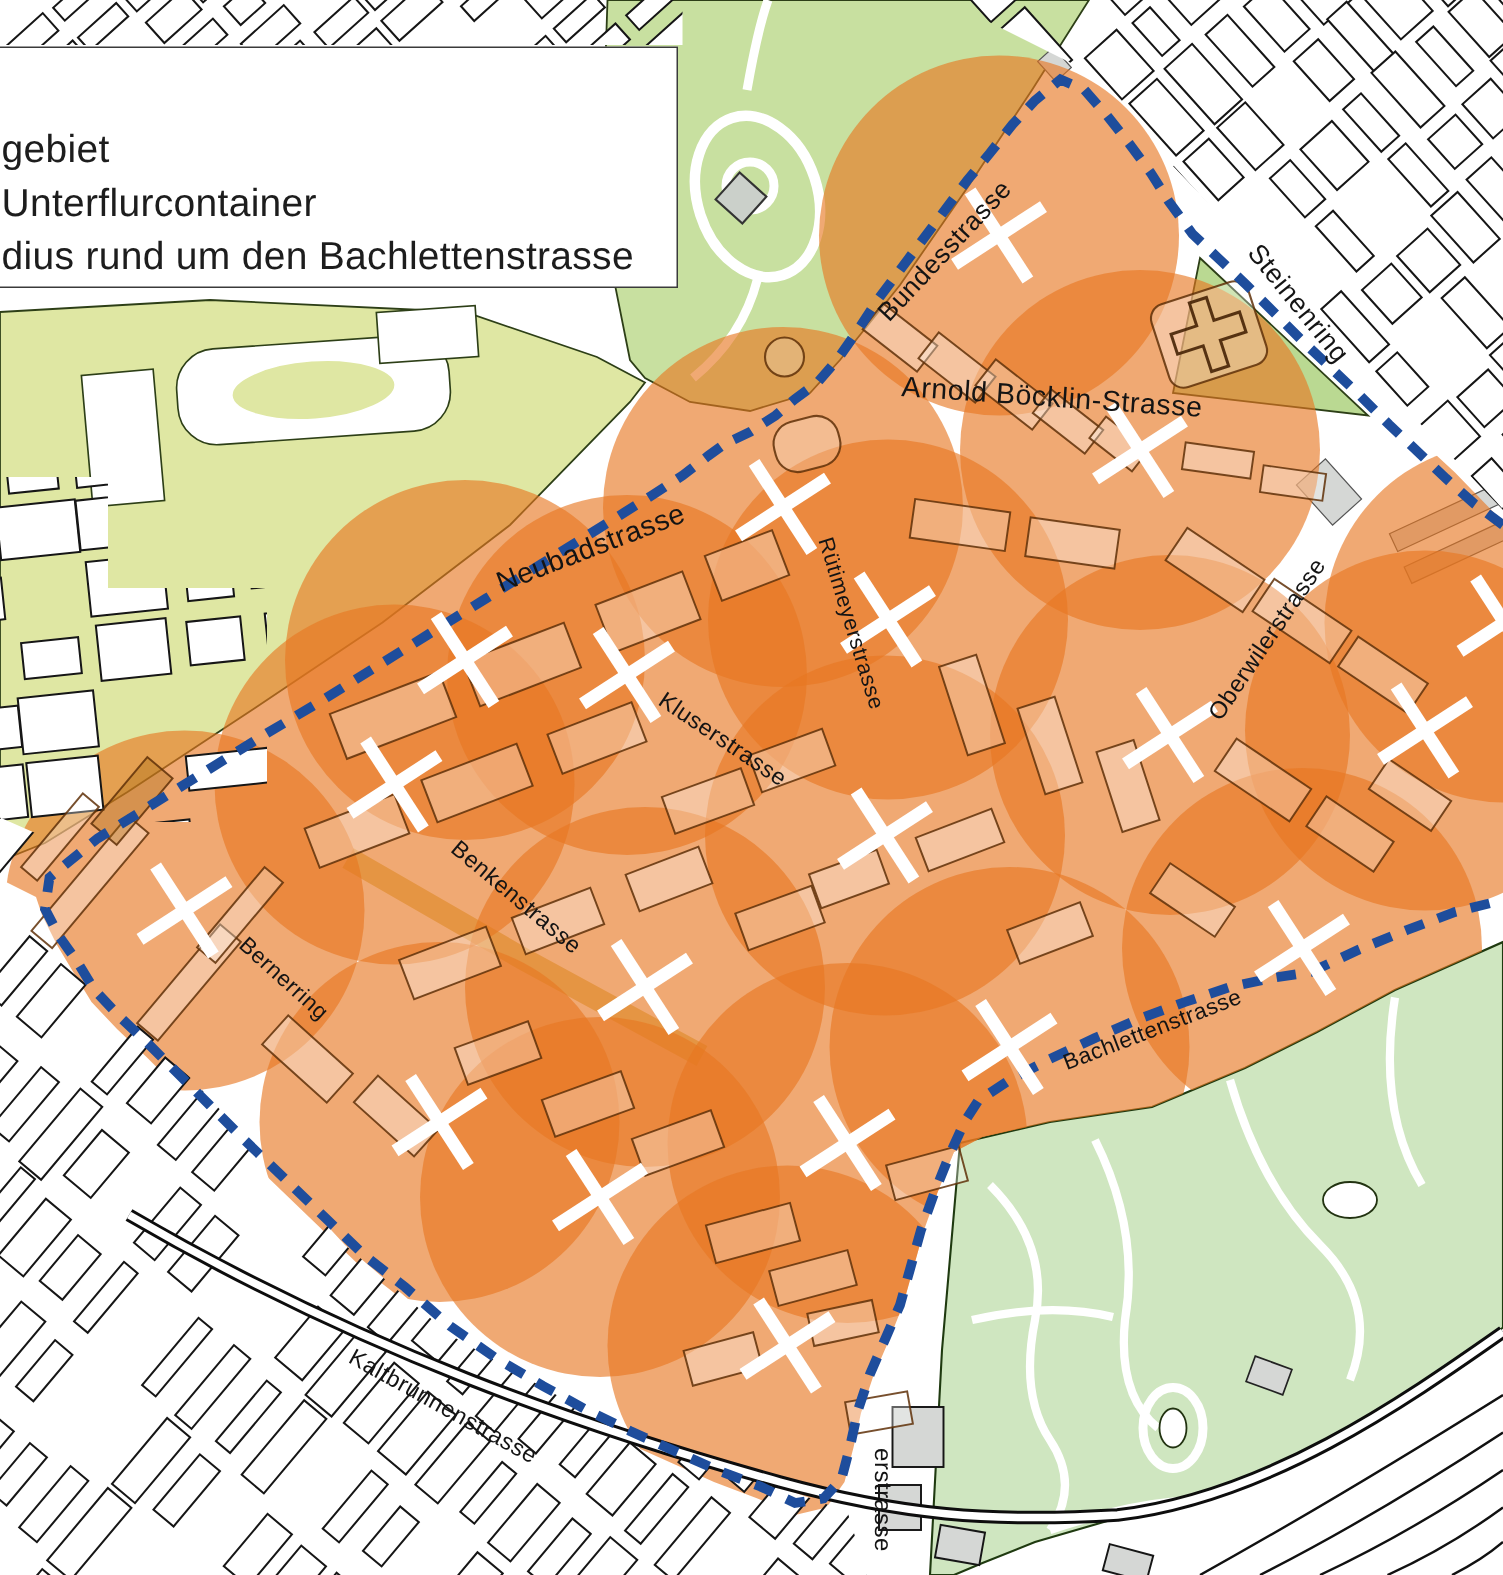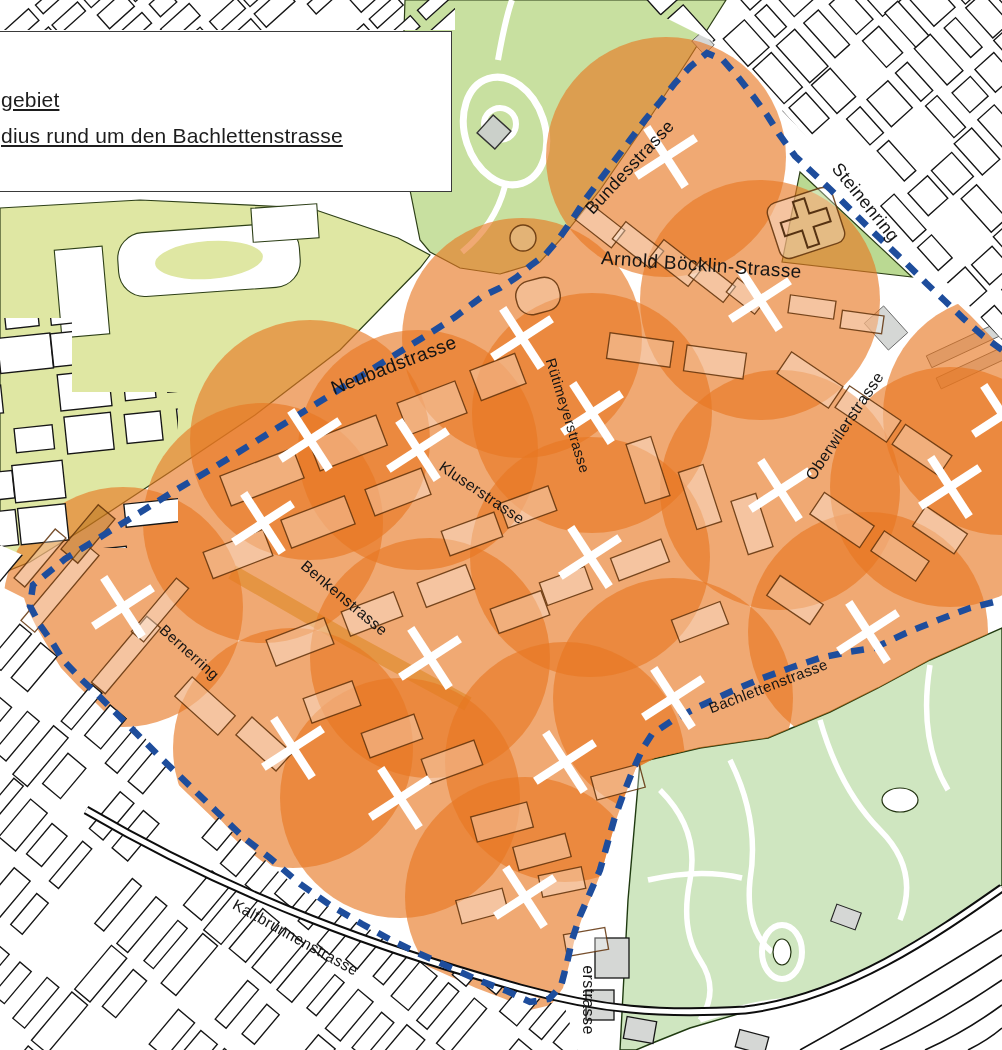--- a/index.html
+++ b/index.html
@@ -1,21 +1,21 @@
 <!DOCTYPE html>
 <html><head>
 <meta charset="utf-8">
 <style>
   html,body{margin:0;padding:0;background:#888;}
   .stage{position:relative;width:1002px;height:1050px;overflow:hidden;background:#ffffff;
          font-family:"Liberation Sans",sans-serif;}
   #map-svg{position:absolute;left:0;top:0;}
   .legend{position:absolute;left:-36px;top:31px;width:488px;height:161px;box-sizing:border-box;
           background:#ffffff;border:1.6px solid #3a3a3a;padding:50px 0 0 36px;z-index:10;}
-  .legend-item{font-size:21px;line-height:35.5px;color:#1d1d1d;letter-spacing:.2px;white-space:nowrap;text-decoration:underline;}
+  .legend-item{font-size:26px;line-height:35.5px;color:#1d1d1d;letter-spacing:.2px;white-space:nowrap;}
 </style>
 </head>
 <body>
 
 <div class="stage">
   <svg id="map-svg" width="1002" height="1050" viewBox="0 0 1002 1050">
       <defs>
         <clipPath id="cpCircles">
           <polygon points="726,0 745,40 768,90 790,135 815,170 850,200 890,240 930,278 970,315 1002,348 1002,628 930,660 878,688 830,712 768,738 700,748 655,758 636,768 625,795 616,820 609,845 602,870 592,895 582,918 574,942 569,965 563,988 551,1005 530,1010 505,999 476,988 447,975 418,962 389,948 360,932 328,913 298,892 268,866 241,845 215,820 188,794 161,768 138,745 116,723 98,705 78,686 61,668 50,650 38,630 28,610 24,598 0,586 0,0"></polygon>
         </clipPath>
@@ -1135,15 +1135,16 @@
         <text x="0" y="0" transform="translate(849 429) rotate(-56)" font-size="16" text-anchor="middle">Oberwilerstrasse</text>
         <text x="0" y="0" transform="translate(341 602) rotate(40)" font-size="15.5" text-anchor="middle">Benkenstrasse</text>
         <text x="0" y="0" transform="translate(186 656) rotate(42)" font-size="15" text-anchor="middle">Bernerring</text>
         <text x="0" y="0" transform="translate(770 691) rotate(-21)" font-size="15" text-anchor="middle">Bachlettenstrasse</text>
         <text x="0" y="0" transform="translate(293 942) rotate(29)" font-size="15.5" text-anchor="middle">Kaltbrunnenstrasse</text>
         <text x="0" y="0" transform="translate(583 1000) rotate(90)" font-size="16" text-anchor="middle">erstrasse</text>
       </g>
     </svg>
   <div class="legend">
     <div class="legend-item">gebiet</div>
+    <div class="legend-item">Unterflurcontainer</div>
     <div class="legend-item">dius rund um den Bachlettenstrasse</div>
   </div>
 </div>
 
 </body></html>

